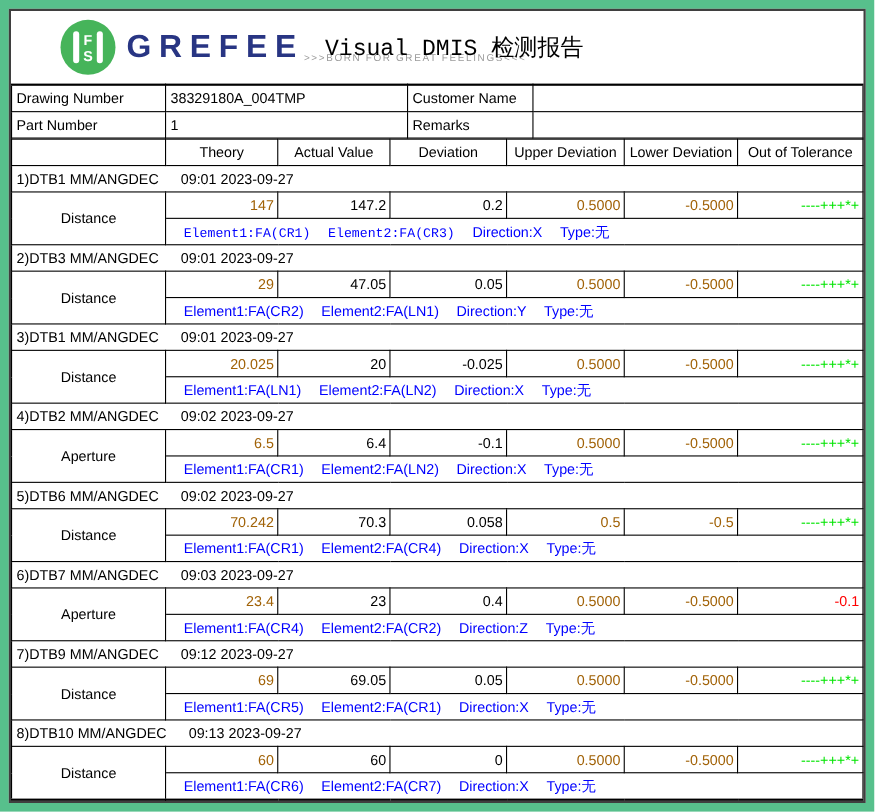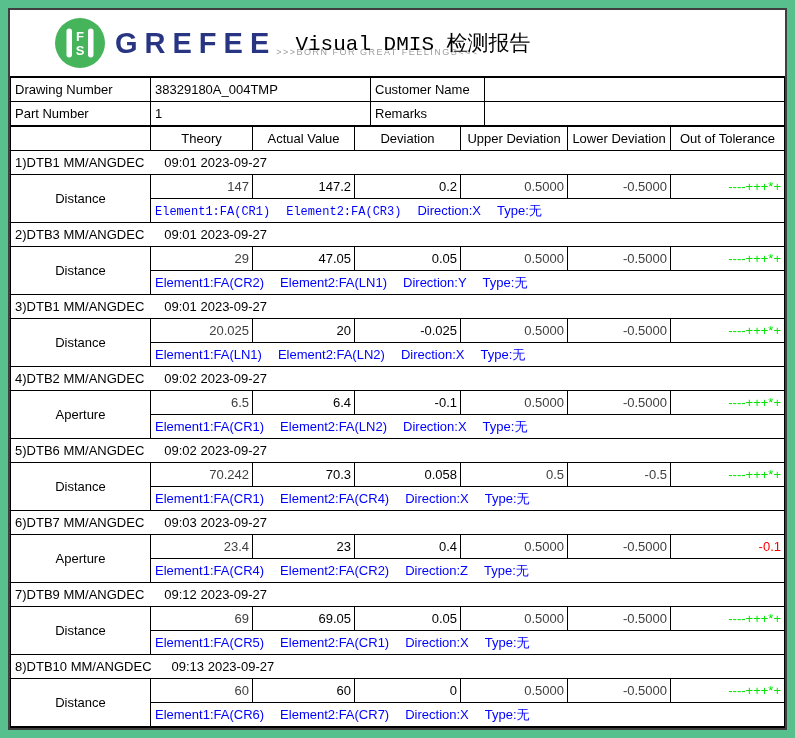--- a/index.html
+++ b/index.html
@@ -30,23 +30,23 @@
   td { border:1px solid #000; font-size:13px; color:#000; padding:0 3px; overflow:hidden; white-space:nowrap; }
   .info-table { border-top:2px solid #000; }
   .info-table td { height:23px; padding-left:4px; }
   .main-table { border-bottom:2px solid #000; }
   .main-table td { height:23px; }
   .col-header td { text-align:center; height:23px; }
   .block-title-row td { text-align:left; padding-left:4px; }
   .block-title-row .t-name { margin-right:20px; }
   .value-row td.num { text-align:right; padding-right:3px; }
   .mtype { text-align:center; }
-  .element-row td { padding-left:4px; }
+  .element-row td { padding-left:16px; }
   .element-row span { color:#0000ff; margin-right:16px; }
-  .blue { color:#404040; }
+  .blue { color:#a16207; }
   .green { color:#00e400; }
   .red { color:#ff0000; }
   .mono { font-family:"Liberation Mono", monospace; font-size:12px; }
 </style>
 </head>
 <body>
 
 <div class="page">
   <div class="content">
 

